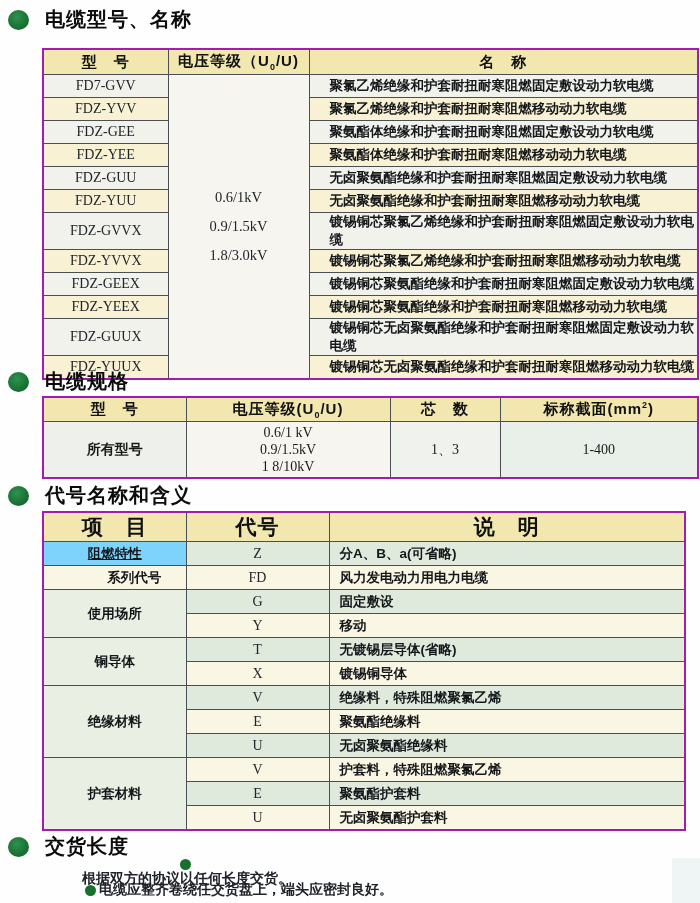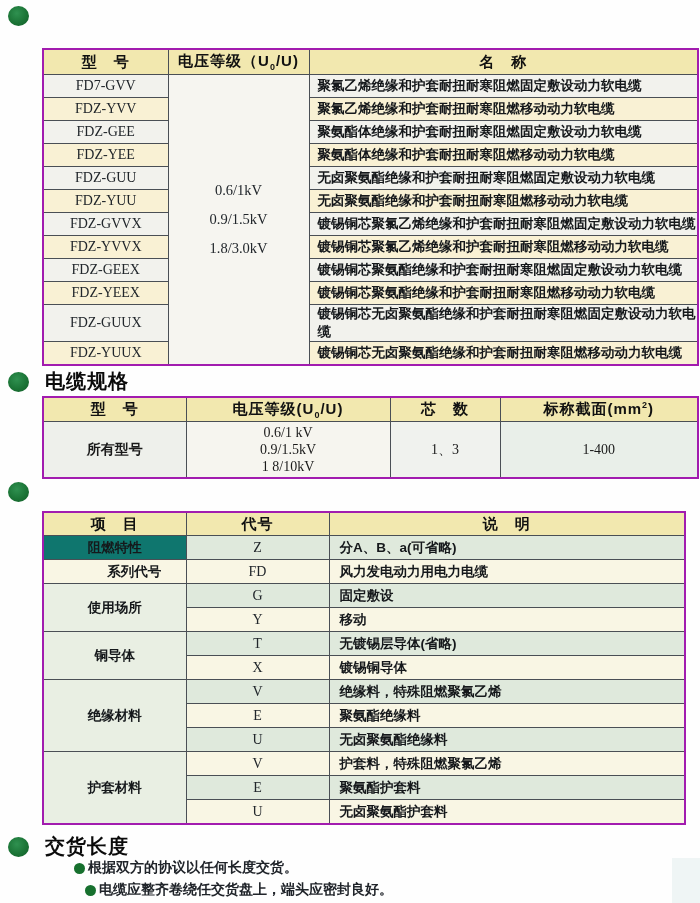--- a/index.html
+++ b/index.html
@@ -19,21 +19,21 @@
   
   table{border-collapse:collapse;table-layout:fixed;position:absolute;background:#fff;}
   .doc-table{border:2px solid #a21caf;}
   .doc-table th,.doc-table td{border:1px solid #4a4f55;overflow:hidden;padding:0;}
   .doc-table th{background:#f2e8af;font-weight:bold;color:#111;}
 
   
   .t1{left:42px;top:48px;width:655px;}
   .t1 th{height:24px;font-size:15px;letter-spacing:1px;}
   .t1 .model-cell{font-family:"Liberation Serif",serif;font-size:14px;text-align:center;height:22px;color:#21262b;}
-  .t1 .name-cell{font-size:13.5px;font-weight:600;text-align:left;padding-left:8px;color:#15181b;margin-top:8px;}
+  .t1 .name-cell{font-size:13.5px;font-weight:600;text-align:left;padding-left:20px;color:#15181b;margin-top:8px;}
   .t1 tr.rowA .model-cell,.t1 tr.rowA .name-cell{background:#f2f2ed;}
   .t1 tr.rowB .model-cell,.t1 tr.rowB .name-cell{background:#f9f1d4;}
   .voltage-cell{background:#f6f5f0;text-align:center;vertical-align:middle;
     font-family:"Liberation Serif",serif;font-size:14.5px;color:#21262b;}
   .voltage-cell .vline{height:29px;line-height:29px;}
 
   
   .t2{left:42px;top:396px;width:655px;}
   .t2 th{height:23px;font-size:15px;letter-spacing:1px;}
   .t2 td{height:55px;text-align:center;vertical-align:middle;}
@@ -41,44 +41,45 @@
   .t2 .spec-volt{background:#f6f5ef;font-family:"Liberation Serif",serif;font-size:14px;margin-top:12px;}
   .t2 .spec-volt .vline2{height:17px;line-height:17px;}
   .t2 .spec-cores{background:#f0f2ee;font-family:"Liberation Serif",serif;font-size:14px;}
   .t2 .spec-section{background:#e9efe9;font-family:"Liberation Serif",serif;font-size:14px;}
 
   sub.u0{font-size:9px;}
   sup.mm2{font-size:9px;}
 
   
   .t3{left:42px;top:511px;width:642px;}
-  .t3 th{height:22px;font-size:15px;letter-spacing:1px;}
+  .t3 th{height:22px;font-size:21px;letter-spacing:1px;}
   .t3 td{height:23px;}
   .t3 .item-cell{text-align:center;font-size:13.5px;font-weight:600;vertical-align:middle;color:#15181b;}
   .t3 .code-cell{text-align:center;font-family:"Liberation Serif",serif;font-size:14px;color:#21262b;}
   .t3 .desc-cell{text-align:left;padding-left:10px;font-size:13.5px;font-weight:600;color:#15181b;}
   .t3 tr.rowG .code-cell,.t3 tr.rowG .desc-cell{background:#dfe9dc;}
   .t3 tr.rowC .code-cell,.t3 tr.rowC .desc-cell{background:#f9f6e4;}
-  .t3 .item-green{background:#0f766e;}
+  .t3 .item-green{background:#7dd3fc;text-decoration:underline;}
   .t3 .item-cream{background:#f9f6e4;padding-left:39px;}
   .t3 .item-mixed{background:#e9efe3;}
 
   
   .delivery-line{position:absolute;display:flex;align-items:center;}
   .bullet-small{width:11px;height:11px;border-radius:50%;background:#17702e;margin-right:3px;flex:0 0 auto;}
   .delivery-text{font-size:14px;font-weight:600;color:#20242a;white-space:nowrap;}
 
   
   .scan-shadow{position:absolute;left:672px;top:858px;width:28px;height:45px;background:#eff5f5;}
 </style>
 </head>
 <body>
 
 <div class="section-head" style="top:6px;">
   <span class="bullet-big"></span>
+  <span class="section-title">电缆型号、名称</span>
 </div>
 
 <table class="doc-table t1">
   <colgroup>
       <col style="width:125px">
       <col style="width:141px">
       <col style="width:389px">
     </colgroup>
   <tbody>
       <tr>
@@ -169,20 +170,21 @@
       <div class="vline2">1 8/10kV</div>
     </td>
     <td class="spec-cores">1、3</td>
     <td class="spec-section">1-400</td>
   </tr>
 </tbody>
   </table>
 
 <div class="section-head" style="top:482px;">
   <span class="bullet-big"></span>
+  <span class="section-title">代号名称和含义</span>
 </div>
 
 <table class="doc-table t3">
   <colgroup>
       <col style="width:143px">
       <col style="width:143px">
       <col style="width:356px">
     </colgroup>
   <tbody>
       <tr>
@@ -245,21 +247,21 @@
     <td class="desc-cell">无卤聚氨酯护套料</td>
   </tr>
 </tbody>
   </table>
 
 <div class="section-head" style="top:833px;">
   <span class="bullet-big"></span>
   <span class="section-title">交货长度</span>
 </div>
 
-<div class="delivery-line" style="left:74px;top:859px;">
+<div class="delivery-line" style="left:82px;top:859px;flex-direction:column;">
   <span class="bullet-small"></span>
   <span class="delivery-text">根据双方的协议以任何长度交货。</span>
 </div>
 <div class="delivery-line" style="left:85px;top:881px;">
   <span class="bullet-small"></span>
   <span class="delivery-text">电缆应整齐卷绕任交货盘上，端头应密封良好。</span>
 </div>
 
 <div class="scan-shadow"></div>
 

